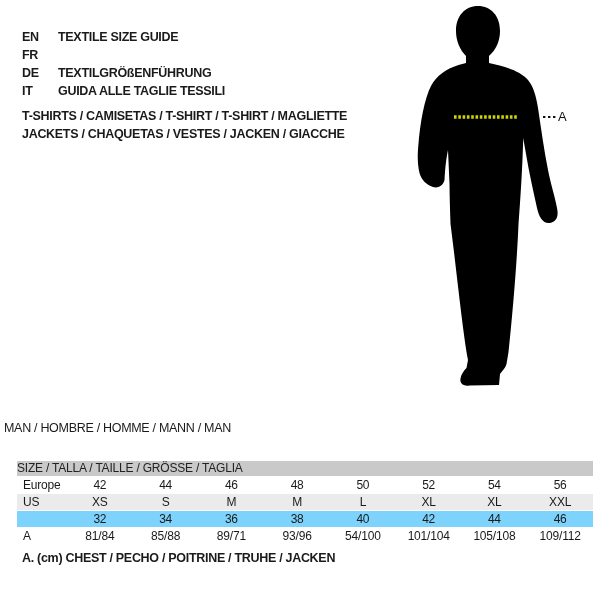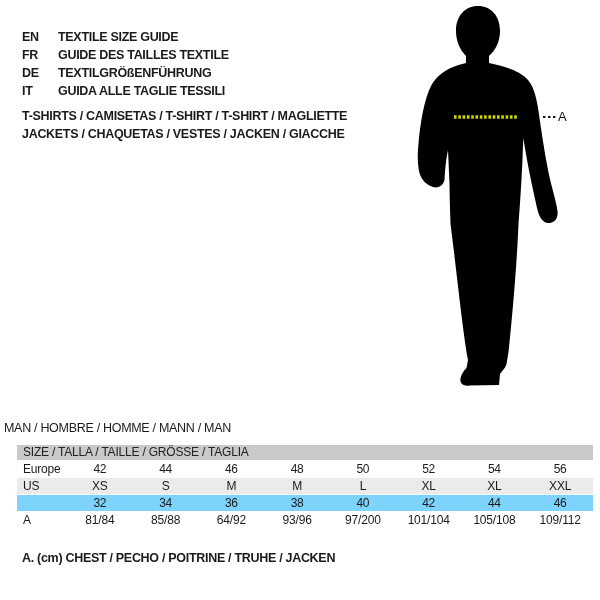--- a/index.html
+++ b/index.html
@@ -14,41 +14,40 @@
   
   .category{position:absolute;left:22px;top:107px;font-size:12.5px;font-weight:bold;letter-spacing:-0.3px;line-height:18px;}
   
   .figure-wrap{position:absolute;left:390px;top:0;width:185px;height:400px;}
   .figure-wrap svg{display:block;width:185px;height:400px;}
   .measure-label{position:absolute;left:168px;top:109px;font-size:13px;font-weight:400;color:#111;}
   
   .section-title{position:absolute;left:4px;top:421px;font-size:12.5px;font-weight:normal;letter-spacing:-0.3px;}
   
   .size-table{position:absolute;left:17px;top:445px;width:576px;font-size:12px;letter-spacing:-0.2px;}
-  .thead{height:15px;line-height:15px;background:#c9c9c9;padding-left:6px;color:#222;}
+  .thead{height:15px;line-height:15px;background:#c9c9c9;color:#222;margin-top:16px;}
   .trow{display:grid;grid-template-columns:50px repeat(8,1fr);height:16px;align-items:center;border-top:1px solid #fff;}
   .trow.shaded{background:#ebebeb;}
   .row-label{padding-left:6px;text-align:left;}
   .cell{text-align:center;}
   
   .footnote{position:absolute;left:22px;top:551px;font-size:12.5px;font-weight:bold;letter-spacing:-0.3px;}
 </style>
 </head>
 <body>
 
 <div class="canvas" style="color: rgb(26, 26, 26);">
 
   <div class="lang-list">
       <div class="lang-row">
         <span class="lang-code">EN</span>
         <span>TEXTILE SIZE GUIDE</span>
       </div>
       <div class="lang-row">
         <span class="lang-code">FR</span>
-        <span>GUIDE DES TAILLES TEXTILE</span>
       </div>
       <div class="lang-row">
         <span class="lang-code">DE</span>
         <span>TEXTILGRÖßENFÜHRUNG</span>
       </div>
       <div class="lang-row">
         <span class="lang-code">IT</span>
         <span>GUIDA ALLE TAGLIE TESSILI</span>
       </div>
     </div>
@@ -135,23 +134,23 @@
           <span class="cell">38</span>
           <span class="cell">40</span>
           <span class="cell">42</span>
           <span class="cell">44</span>
           <span class="cell">46</span>
         </div>
         <div class="trow">
           <span class="row-label">A</span>
           <span class="cell">81/84</span>
           <span class="cell">85/88</span>
-          <span class="cell">64/92</span>
+          <span class="cell">89/71</span>
           <span class="cell">93/96</span>
-          <span class="cell">97/200</span>
+          <span class="cell">54/100</span>
           <span class="cell">101/104</span>
           <span class="cell">105/108</span>
           <span class="cell">109/112</span>
         </div>
       </div>
   </div>
 
   <div class="footnote">A. (cm) CHEST / PECHO / POITRINE / TRUHE / JACKEN</div>
 
 </div>

